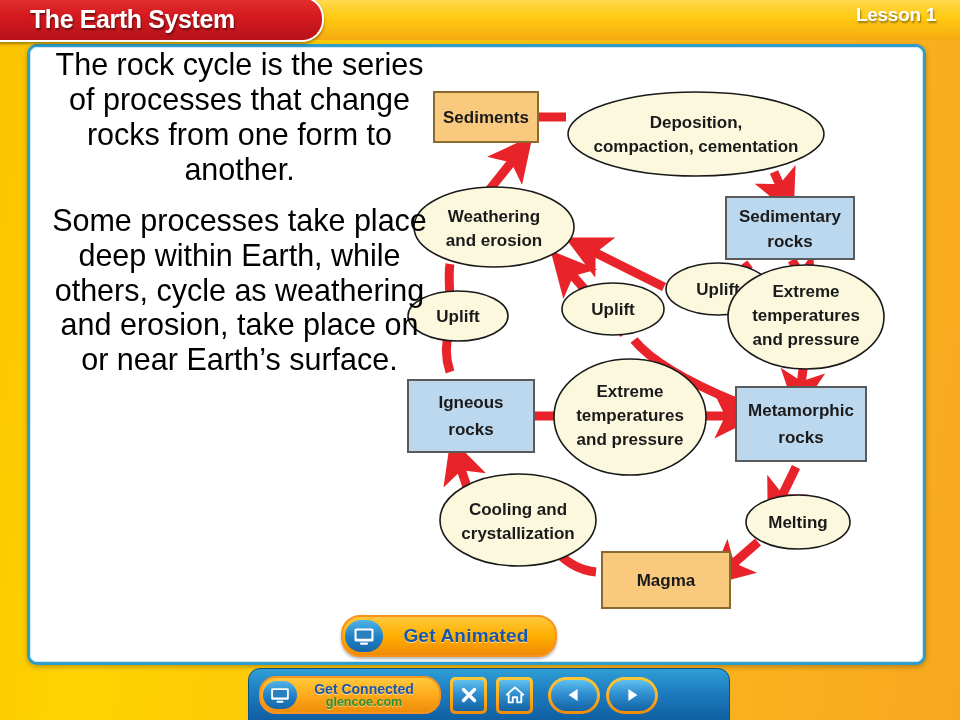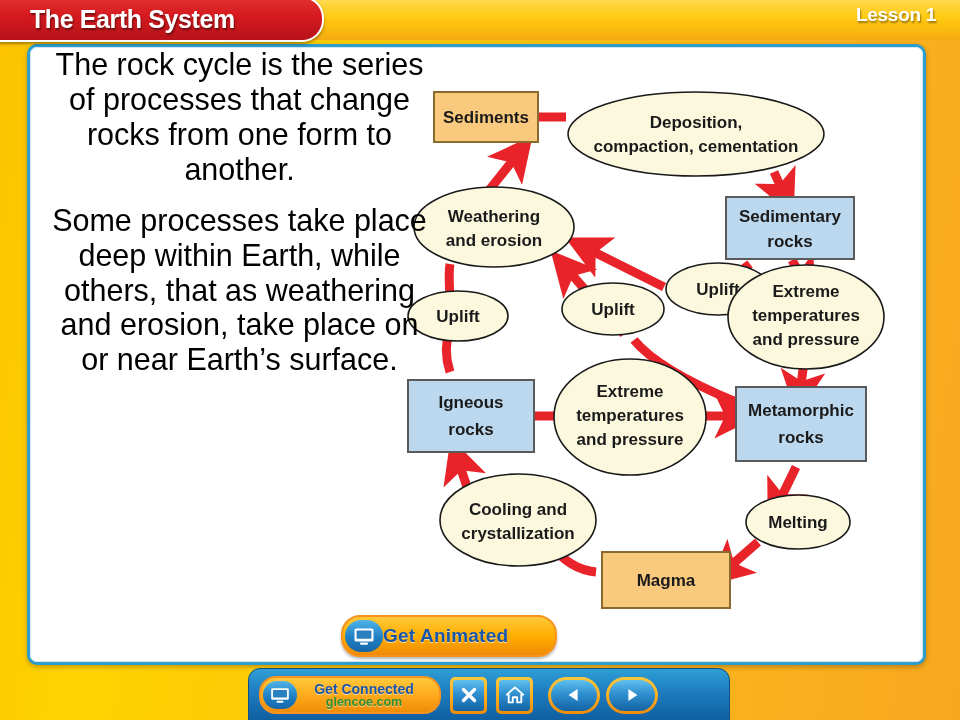--- a/index.html
+++ b/index.html
@@ -130,20 +130,21 @@
   .get-animated .ga-icon-wrap {
     width: 38px; height: 32px;
     margin-left: 2px;
     border-radius: 16px;
     background: linear-gradient(180deg, #4fb4e8 0%, #1f7fc4 55%, #1667a8 100%);
     display: flex; align-items: center; justify-content: center;
     flex: none;
   }
   .get-animated .ga-text {
     flex: 1;
+    text-align: center;
     color: #1a56a8;
     font-size: 19px;
     font-weight: bold;
     letter-spacing: 0.2px;
     text-shadow: 0 1px 0 rgba(255,255,255,0.6);
     padding-right: 6px;
   }
 
   
   .toolbar {
@@ -246,21 +247,21 @@
   <div class="title-banner">
     <span>The Earth System</span>
   </div>
 
   <div class="lesson-label">Lesson 1</div>
 
   <div class="content-panel">
 
     <div class="body-text">
       <p>The rock cycle is the series of processes that change rocks from one form to another.</p>
-      <p>Some processes take place deep within Earth, while others, that as weathering and erosion, take place on or near Earth’s surface.</p>
+      <p>Some processes take place deep within Earth, while others, cycle as weathering and erosion, take place on or near Earth’s surface.</p>
     </div>
 
     <div class="diagram">
       <svg width="520" height="560" viewBox="0 0 520 560" xmlns="http://www.w3.org/2000/svg">
         <defs>
           <marker id="redhead" markerWidth="5" markerHeight="5" refX="2.4" refY="2.5" orient="auto" markerUnits="strokeWidth">
             <path d="M0,0 L5,2.5 L0,5 L1.2,2.5 Z" fill="#e8232a"></path>
           </marker>
         </defs>
 

